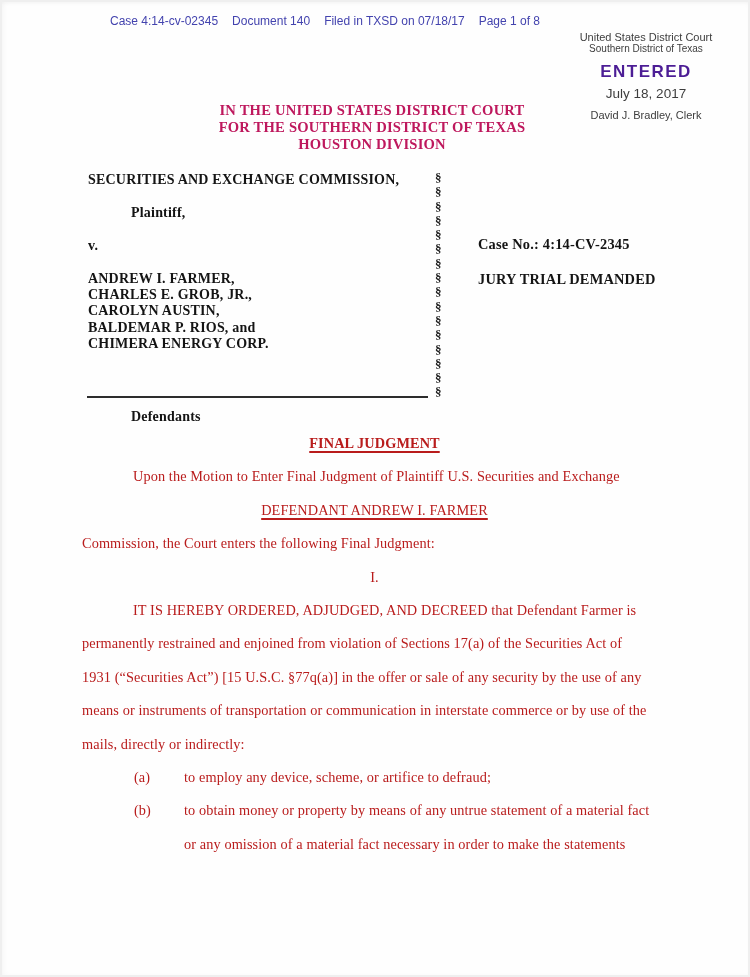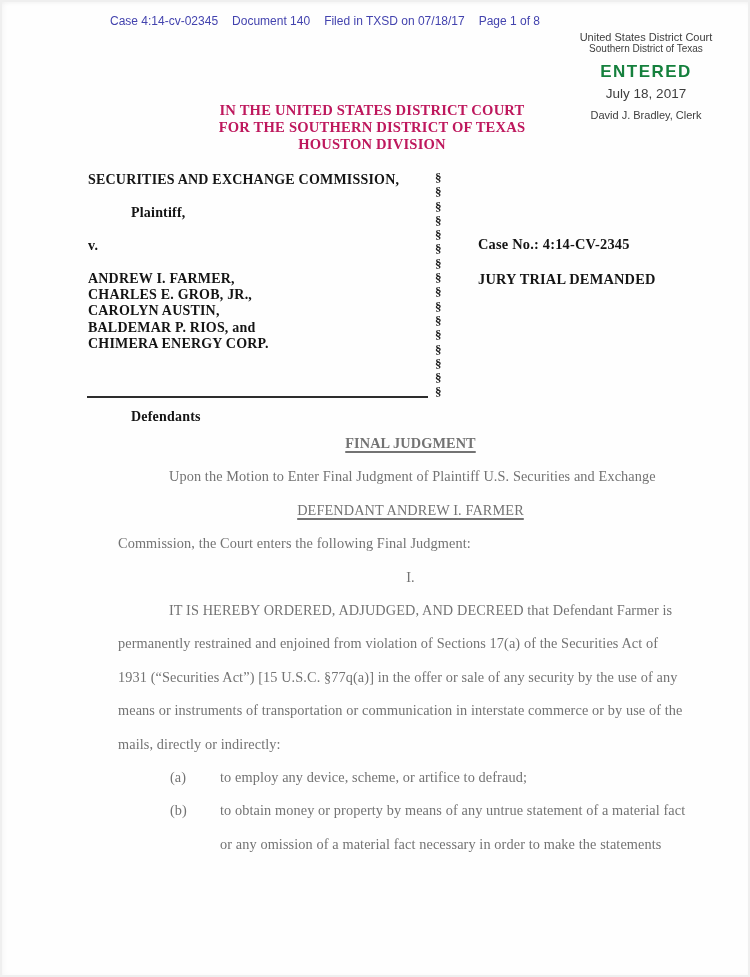--- a/index.html
+++ b/index.html
@@ -30,21 +30,21 @@
   .stamp {
     position: absolute;
     top: 31px; left: 566px;
     width: 160px;
     text-align: center;
     font-family: "Liberation Sans", sans-serif;
     color: #3d3d3d;
   }
   .stamp-court   { font-size: 11px; line-height: 12px; }
   .stamp-district{ font-size: 10px; line-height: 12px; }
-  .stamp-entered { font-size: 17px; font-weight: bold; letter-spacing: 1.5px; margin-top: 7px; color: #15803d; }
+  .stamp-entered { font-size: 17px; font-weight: bold; letter-spacing: 1.5px; margin-top: 7px; color: #4c1d95; }
   .stamp-date    { font-size: 13.5px; margin-top: 4px; }
   .stamp-clerk   { font-size: 11px; margin-top: 8px; }
 
   
   .court-heading {
     position: absolute;
     top: 102px; left: 82px;
     width: 580px;
     text-align: center;
     font-weight: bold;
@@ -79,22 +79,21 @@
   .case-no { position: absolute; top: 64px; left: 390px; white-space: nowrap; font-size: 14.4px; }
   .jury    { position: absolute; top: 99px; left: 390px; white-space: nowrap; font-size: 14.4px; }
 
   
   .doc-body {
     position: absolute;
     top: 427px; left: 82px;
     width: 585px;
     font-size: 14.3px;
     letter-spacing: 0.1px;
-    color: #737373;
-    margin-left: 36px;
+    color: #b91c1c;
   }
   .bl { height: 33.4px; line-height: 33.4px; white-space: nowrap; }
   .bl.center { text-align: center; }
   .bl.indent { padding-left: 51px; }
   .bold { font-weight: bold; }
   .underline { text-decoration: underline; text-underline-offset: 3px; text-decoration-thickness: 1.5px; }
   .item { padding-left: 52px; }
   .item-label { display: inline-block; width: 50px; }
   .item-cont { padding-left: 102px; }
 </style>

